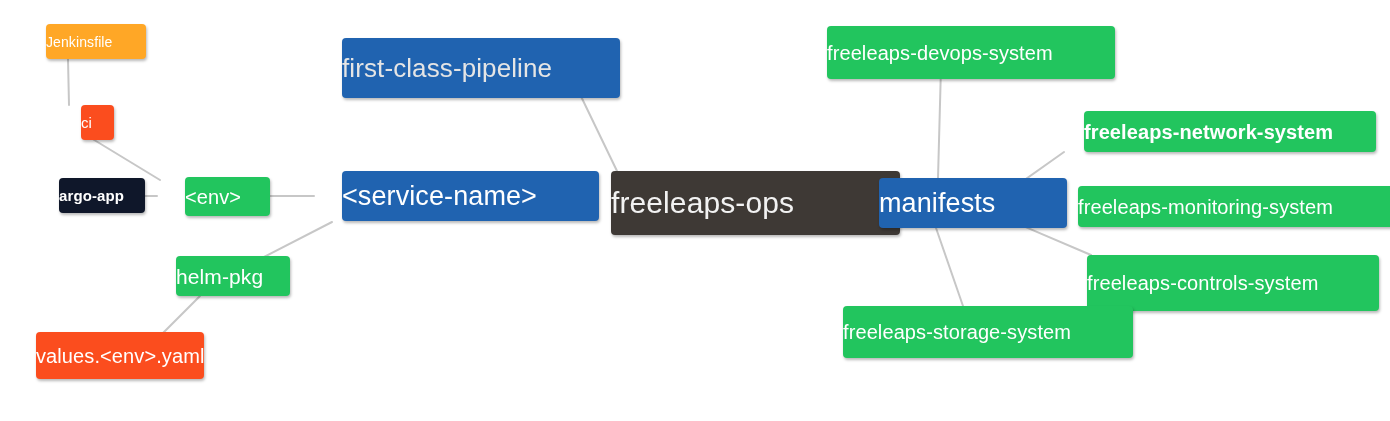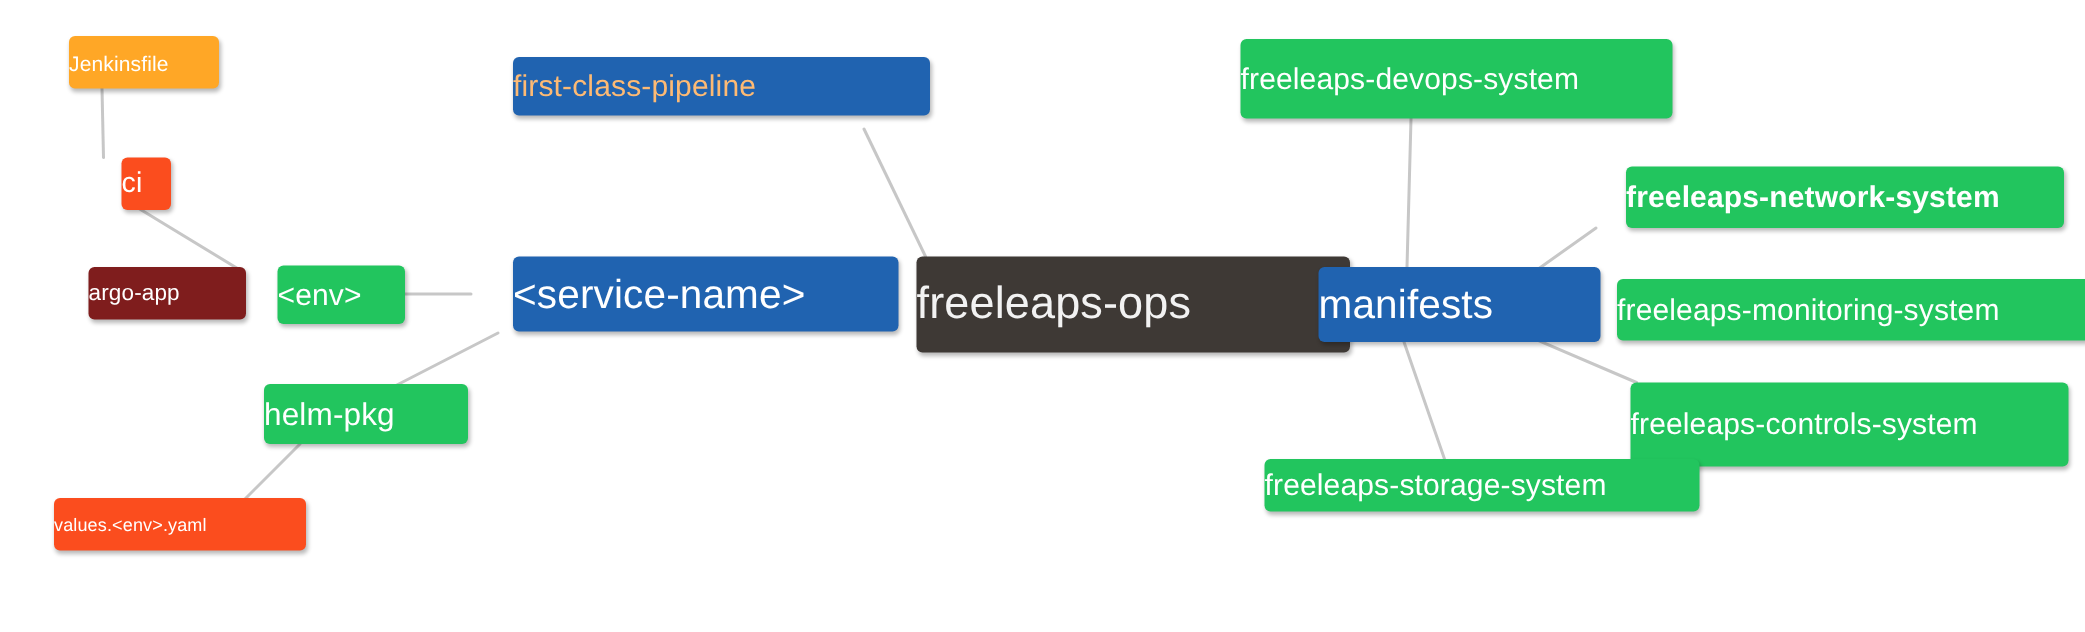--- a/index.html
+++ b/index.html
@@ -55,56 +55,56 @@
       <polyline points="938,178 941,67" fill="none" stroke="#C7C7C7" stroke-width="2" stroke-linecap="round"></polyline>
       <polyline points="1009,191 1064,152" fill="none" stroke="#C7C7C7" stroke-width="2" stroke-linecap="round"></polyline>
       <polyline points="1009,206 1050,206" fill="none" stroke="#C7C7C7" stroke-width="2" stroke-linecap="round"></polyline>
       <polyline points="1009,220 1091,255" fill="none" stroke="#C7C7C7" stroke-width="2" stroke-linecap="round"></polyline>
       <polyline points="936,228 963,306" fill="none" stroke="#C7C7C7" stroke-width="2" stroke-linecap="round"></polyline>
     </svg>
   <div id="nodes">
       <div class="node" style="left: 18px; top: 24px; width: 100px; height: 35px; background: rgb(255, 167, 38); color: rgb(255, 255, 255); font-size: 14px;">
         <span>Jenkinsfile</span>
       </div>
-      <div class="node" style="left: 53px; top: 105px; width: 33px; height: 35px; background: rgb(251, 77, 30); color: rgb(255, 255, 255); font-size: 19px;">
+      <div class="node" style="left: 53px; top: 105px; width: 33px; height: 35px; background: rgb(251, 77, 30); color: rgb(255, 255, 255); font-size: 15px;">
         <span>ci</span>
       </div>
-      <div class="node" style="left: 31px; top: 178px; width: 105px; height: 35px; background: #7f1d1d; color: rgb(255, 255, 255); font-size: 15px;">
+      <div class="node" style="left: 31px; top: 178px; width: 86px; height: 35px; background: #0f172a; color: rgb(255, 255, 255); font-size: 15px; font-weight: bold;">
         <span>argo-app</span>
       </div>
       <div class="node" style="left: 157px; top: 177px; width: 85px; height: 39px; background: rgb(34, 197, 94); color: rgb(255, 255, 255); font-size: 20px;">
         <span>&lt;env&gt;</span>
       </div>
-      <div class="node" style="left: 148px; top: 256px; width: 136px; height: 40px; background: rgb(34, 197, 94); color: rgb(255, 255, 255); font-size: 21px;">
+      <div class="node" style="left: 148px; top: 256px; width: 114px; height: 40px; background: rgb(34, 197, 94); color: rgb(255, 255, 255); font-size: 21px;">
         <span>helm-pkg</span>
       </div>
-      <div class="node" style="left: 8px; top: 332px; width: 168px; height: 35px; background: rgb(251, 77, 30); color: rgb(255, 255, 255); font-size: 12px;">
+      <div class="node" style="left: 8px; top: 332px; width: 168px; height: 47px; background: rgb(251, 77, 30); color: rgb(255, 255, 255); font-size: 20px;">
         <span>values.&lt;env&gt;.yaml</span>
       </div>
       <div class="node" style="left: 314px; top: 171px; width: 257px; height: 50px; background: rgb(32, 99, 176); color: rgb(255, 255, 255); font-size: 27px;">
         <span>&lt;service-name&gt;</span>
       </div>
-      <div class="node" style="left: 314px; top: 38px; width: 278px; height: 39px; background: rgb(32, 99, 176); color: #fdba74; font-size: 20px;">
+      <div class="node" style="left: 314px; top: 38px; width: 278px; height: 60px; background: rgb(32, 99, 176); color: #e5e5e5; font-size: 26px;">
         <span>first-class-pipeline</span>
       </div>
       <div class="node" style="left: 583px; top: 171px; width: 289px; height: 64px; background: rgb(62, 57, 53); color: rgb(242, 242, 242); font-size: 30px;">
         <span>freeleaps-ops</span>
       </div>
       <div class="node" style="left: 851px; top: 178px; width: 188px; height: 50px; background: rgb(32, 99, 176); color: rgb(255, 255, 255); font-size: 27px;">
         <span>manifests</span>
       </div>
       <div class="node" style="left: 799px; top: 26px; width: 288px; height: 53px; background: rgb(34, 197, 94); color: rgb(255, 255, 255); font-size: 20px;">
         <span>freeleaps-devops-system</span>
       </div>
       <div class="node" style="left: 1056px; top: 111px; width: 292px; height: 41px; background: rgb(34, 197, 94); color: rgb(255, 255, 255); font-size: 20px; font-weight: bold;">
         <span>freeleaps-network-system</span>
       </div>
       <div class="node" style="left: 1050px; top: 186px; width: 328px; height: 41px; background: rgb(34, 197, 94); color: rgb(255, 255, 255); font-size: 20px;">
         <span>freeleaps-monitoring-system</span>
       </div>
       <div class="node" style="left: 1059px; top: 255px; width: 292px; height: 56px; background: rgb(34, 197, 94); color: rgb(255, 255, 255); font-size: 20px;">
         <span>freeleaps-controls-system</span>
       </div>
-      <div class="node" style="left: 815px; top: 306px; width: 290px; height: 35px; background: rgb(34, 197, 94); color: rgb(255, 255, 255); font-size: 20px;">
+      <div class="node" style="left: 815px; top: 306px; width: 290px; height: 52px; background: rgb(34, 197, 94); color: rgb(255, 255, 255); font-size: 20px;">
         <span>freeleaps-storage-system</span>
       </div>
     </div>
 </div>
 
 </body></html>

